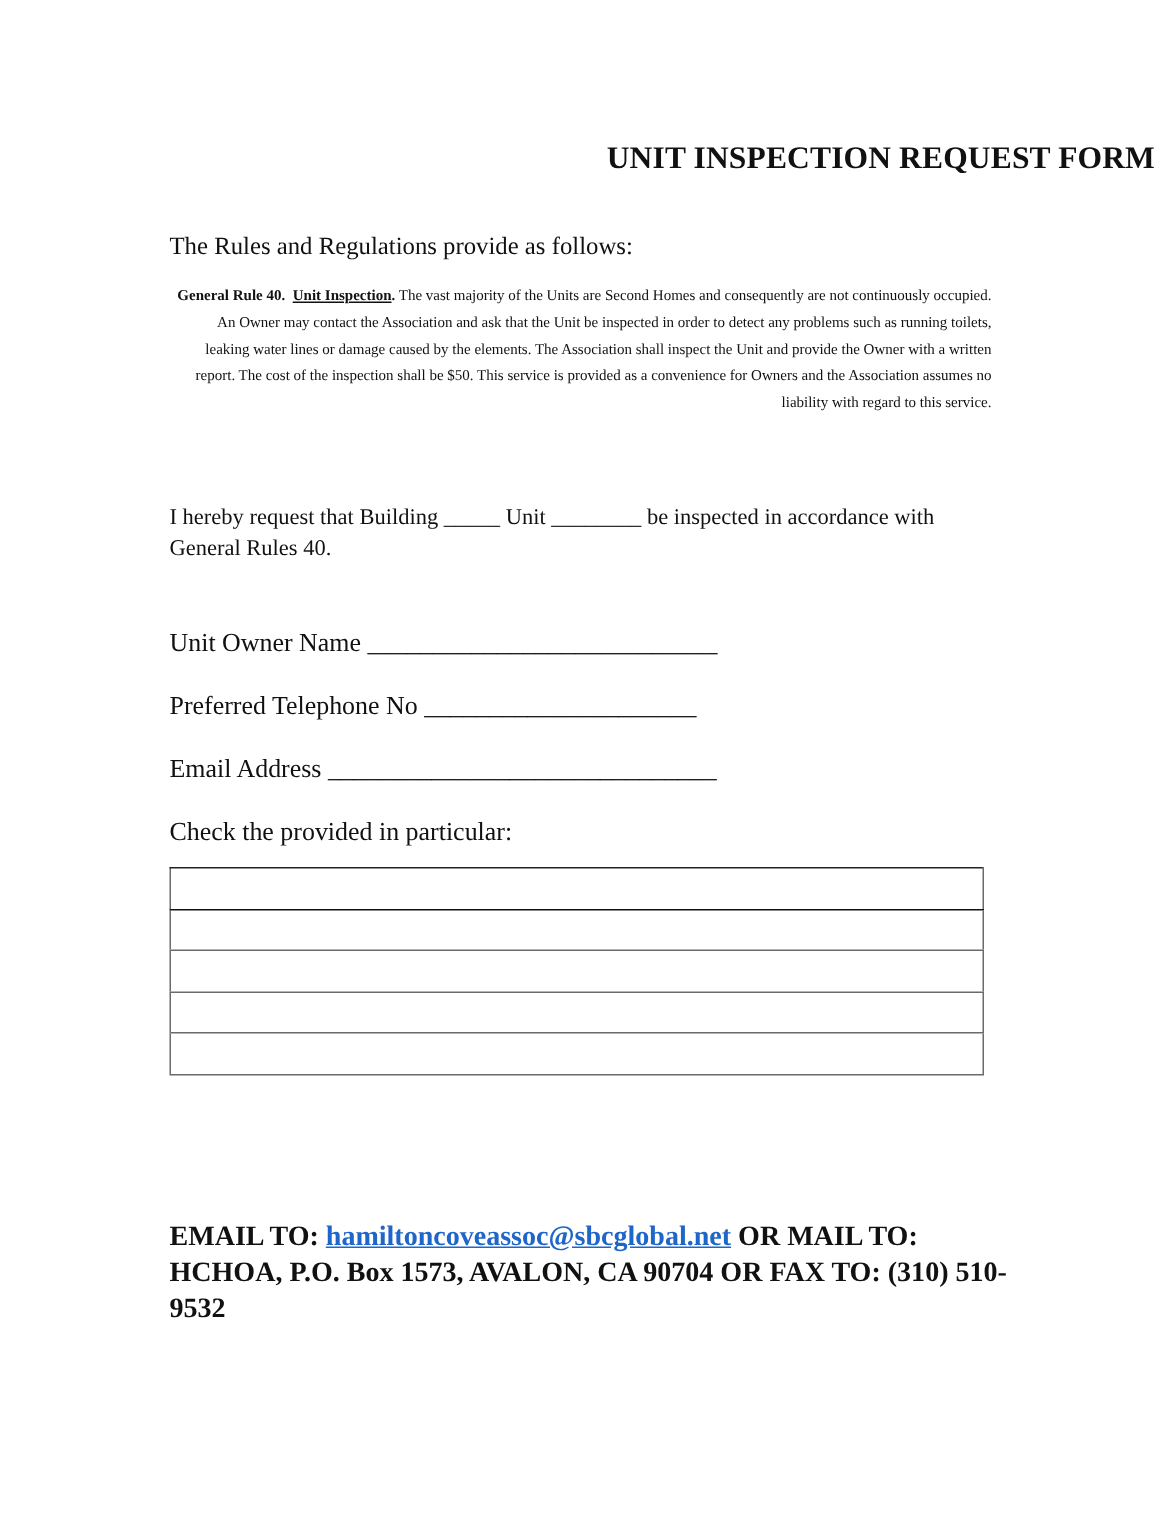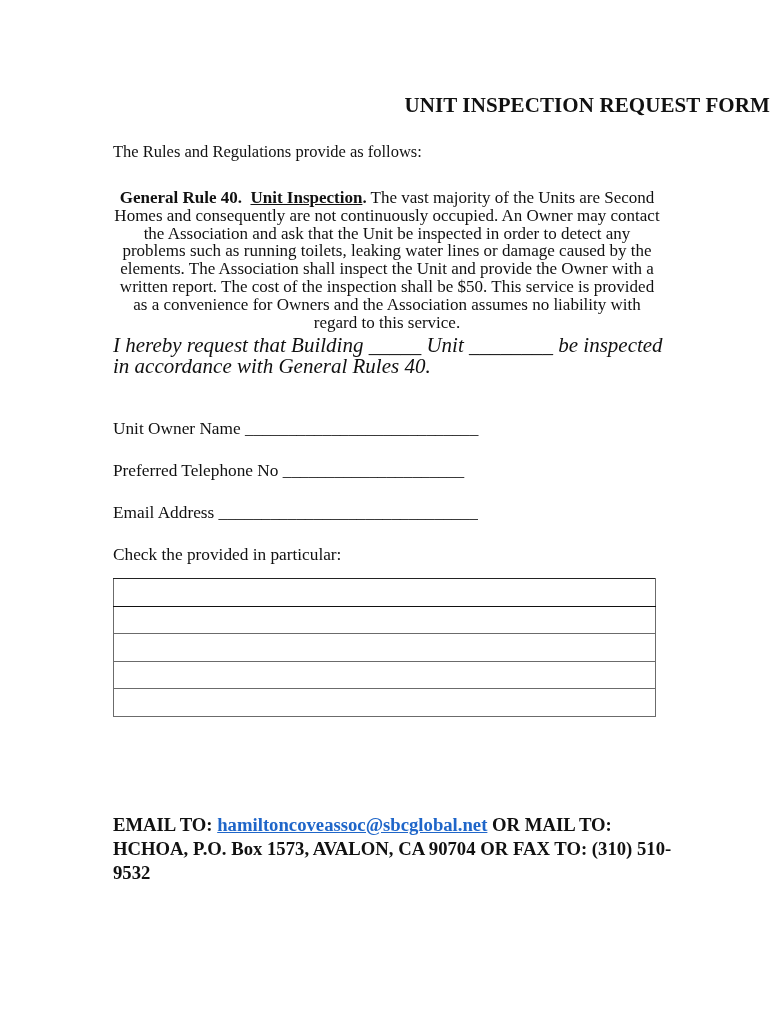--- a/index.html
+++ b/index.html
@@ -21,50 +21,49 @@
       top: 93px;
       width: 770px;
       text-align: right;
       font-weight: bold;
       font-size: 21px;
       letter-spacing: 0.1px;
     }
     .intro {
       position: absolute;
       left: 113px;
-      top: 142px;
+      top: 154px;
       font-size: 16.5px;
     }
     .rule-para {
       position: absolute;
       left: 113px;
       top: 189px;
       width: 548px;
-      font-size: 17px;
+      font-size: 10px;
       line-height: 17.8px;
-      text-align: center;
+      text-align: right;
     }
     .rule-para .rule-num {
       font-weight: bold;
     }
     .rule-para .rule-title {
       font-weight: bold;
       text-decoration: underline;
     }
     .rule-para .rule-title-dot {
       font-weight: bold;
     }
     .request-para {
       position: absolute;
       left: 113px;
       top: 335px;
       width: 560px;
-      font-size: 21px;
+      font-size: 15px;
       line-height: 21px;
-      font-style: italic;
     }
     .field-line {
       position: absolute;
       left: 113px;
       font-size: 17.3px;
       white-space: pre;
       margin-top: 22px;
     }
     .field-owner { top: 397px; }
     .field-phone { top: 439px; }

